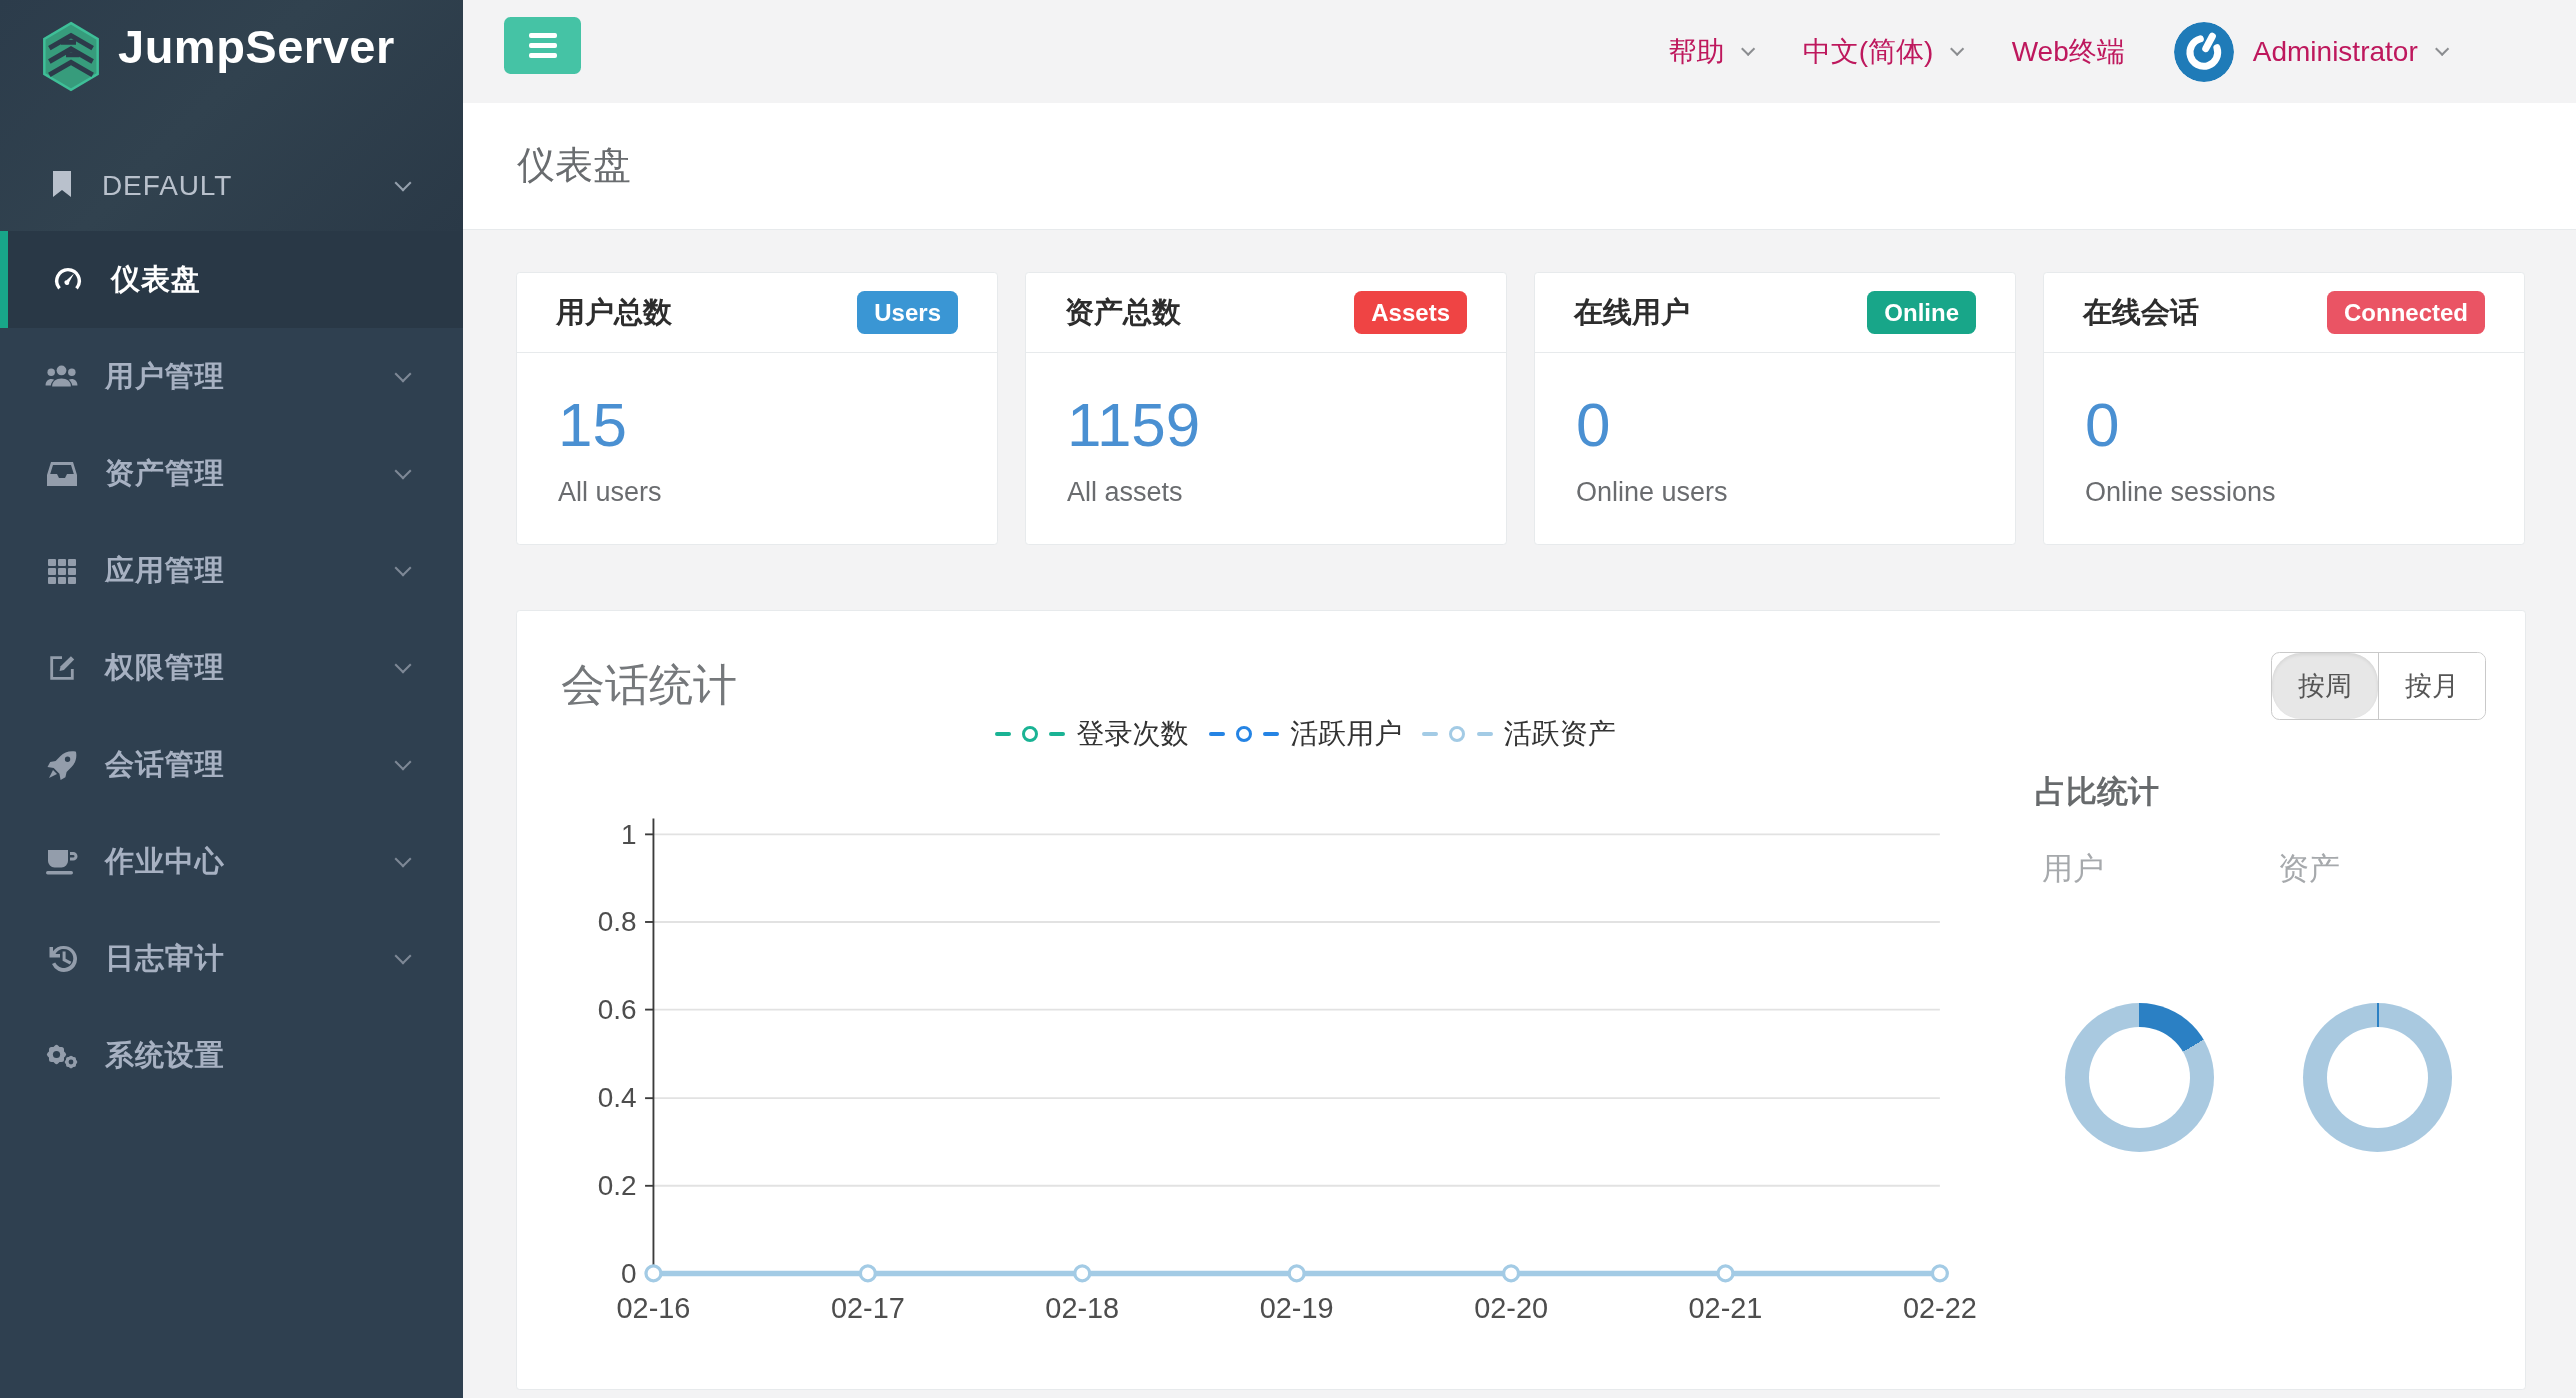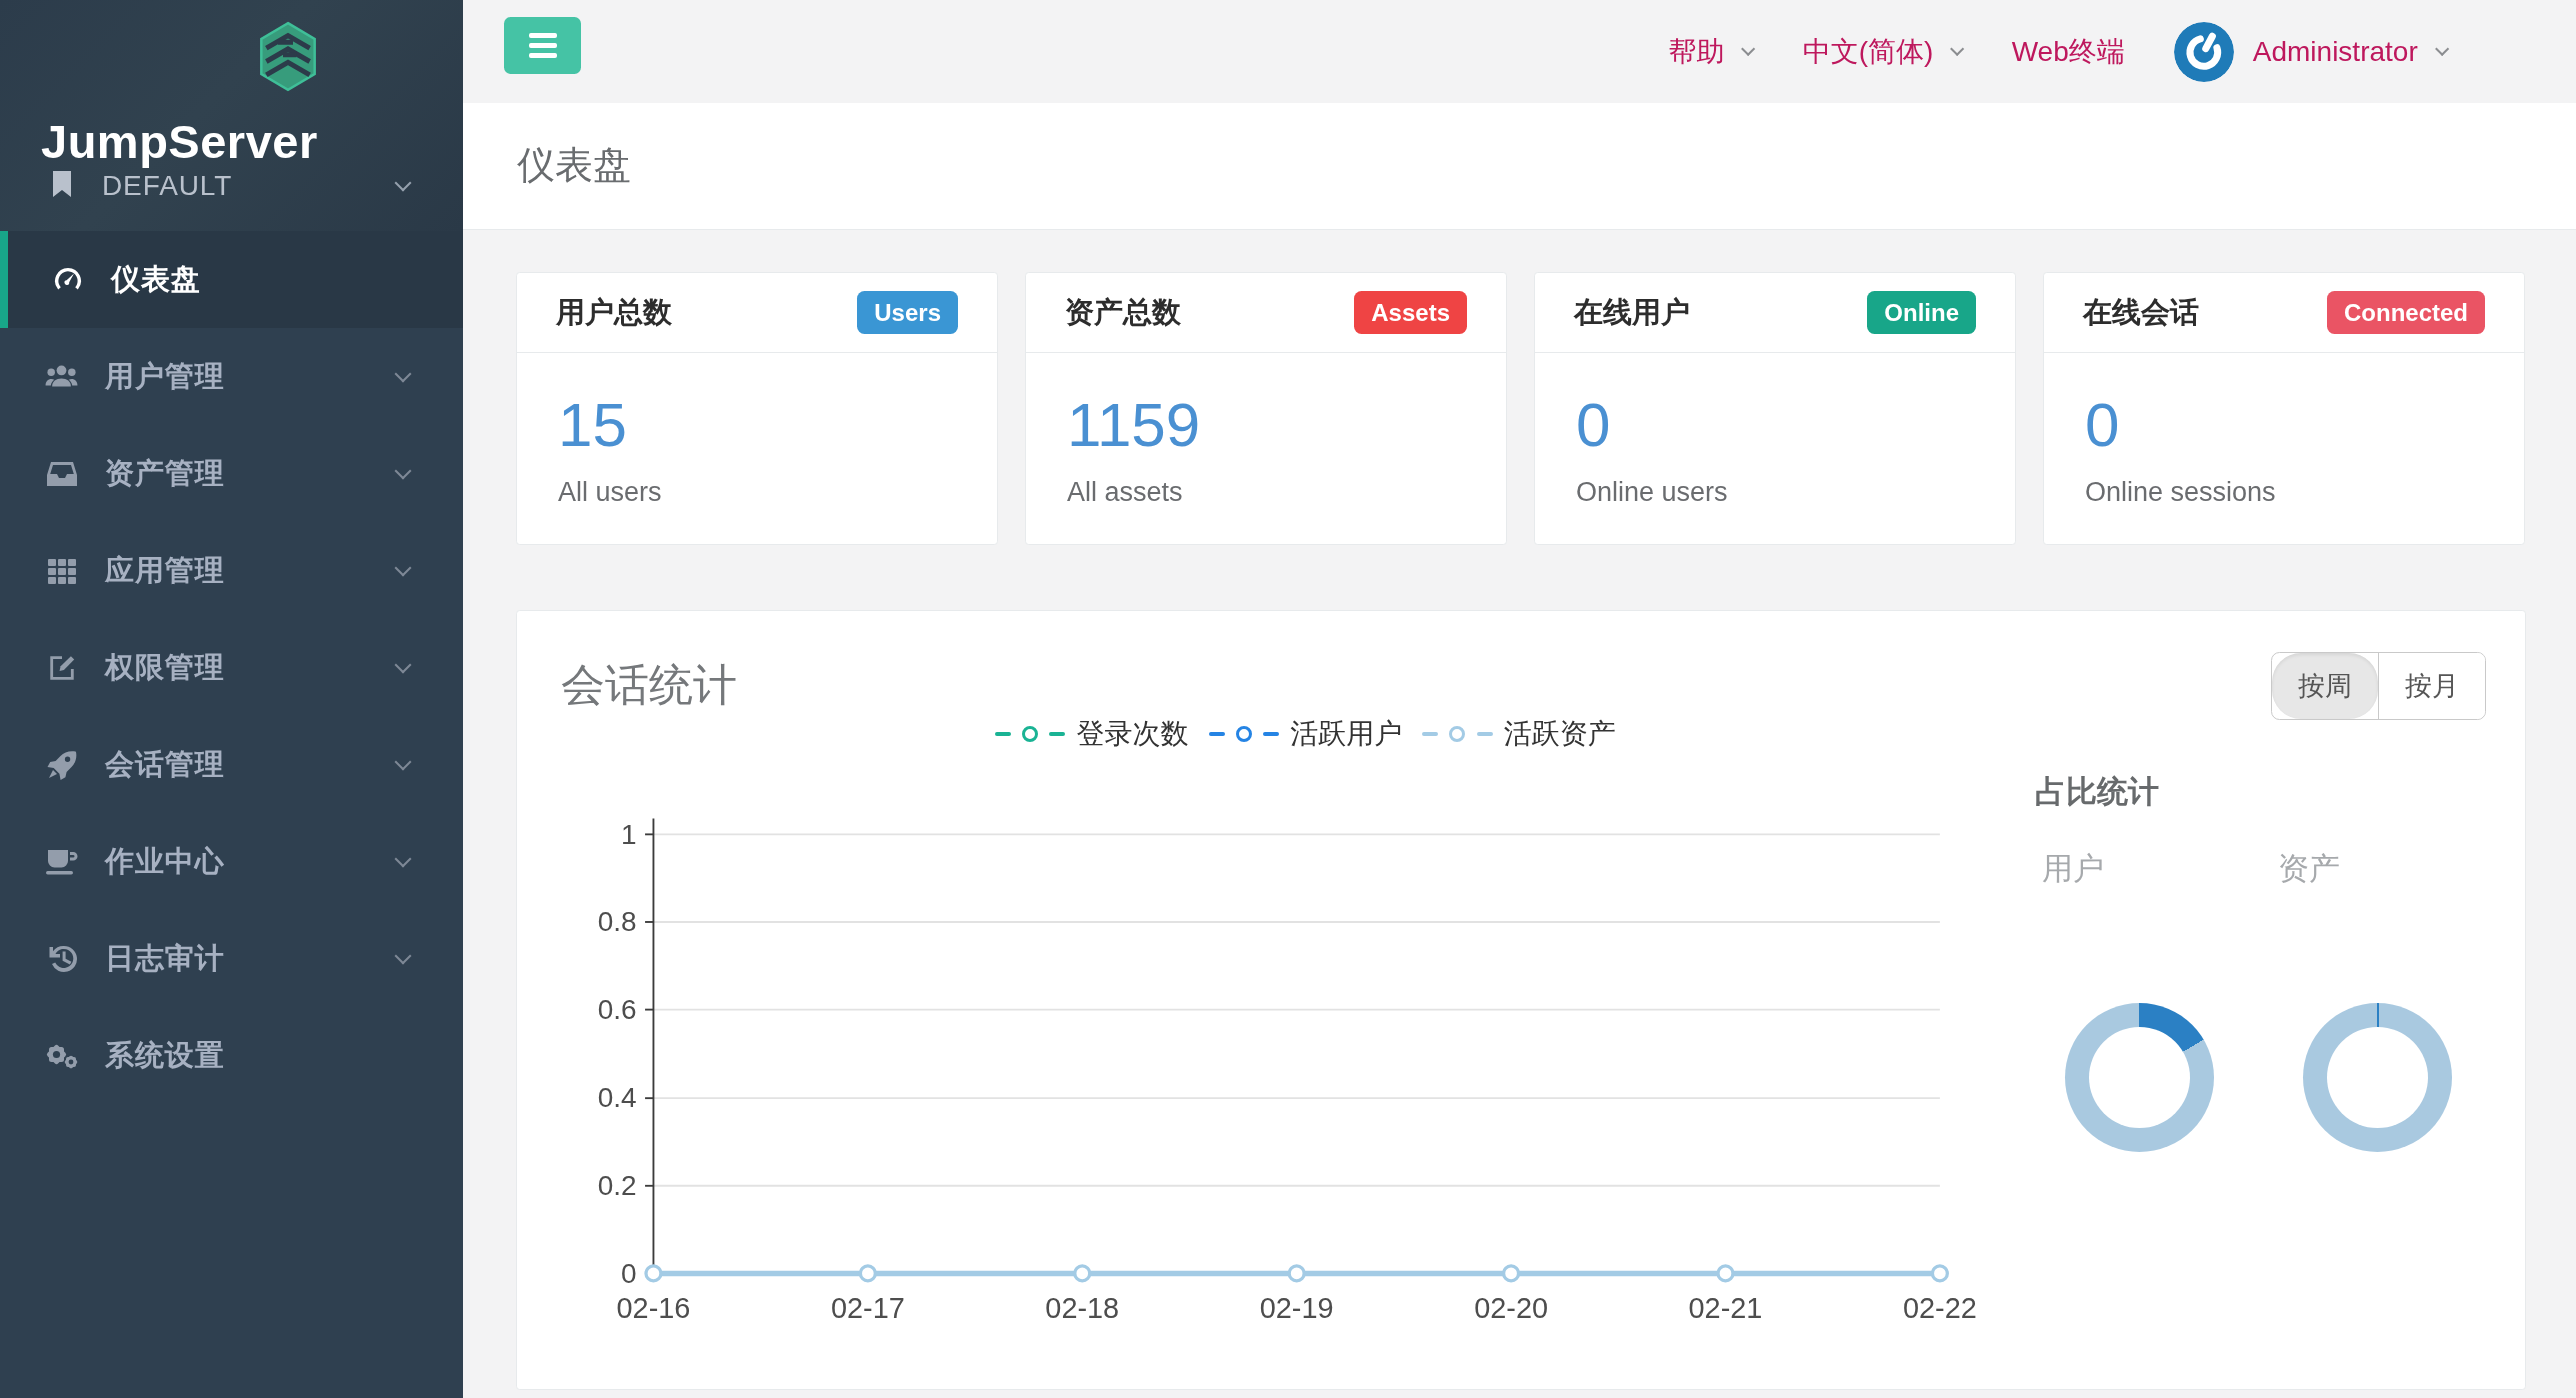--- a/index.html
+++ b/index.html
@@ -4,21 +4,21 @@
 <style>
   html,body{margin:0;padding:0;background:#f3f3f4;}
   *{box-sizing:border-box;}
   #app{position:relative;width:2576px;height:1399px;overflow:hidden;
        font-family:"Liberation Sans","DejaVu Sans",sans-serif;background:#f3f3f4;}
 
   
   .sidebar{position:absolute;left:0;top:0;width:463px;height:1399px;background:#2f4050;}
   .nav-header{position:absolute;left:0;top:0;width:463px;height:231px;
       background:linear-gradient(135deg,#2c3c4b 0%,#31424f 45%,#2a3947 100%);}
-  .logo{position:absolute;left:41px;top:18.7px;display:flex;align-items:flex-end;gap:17px;flex-direction:column;}
+  .logo{position:absolute;left:41px;top:18.7px;display:flex;align-items:flex-start;gap:17px;}
   .logo-text{color:#fff;font-size:47px;font-weight:bold;letter-spacing:0.5px;}
   .org-row{position:absolute;left:0;top:147px;width:463px;height:77px;display:flex;
       align-items:center;padding-left:50px;cursor:pointer;}
   .org-label{color:#b9c1cc;font-size:28px;margin-left:28px;letter-spacing:0.9px;}
   .org-row .chev{position:absolute;right:54px;}
   .chev{display:inline-block;width:12px;height:12px;border-right:2.8px solid #95a0ad;
       border-bottom:2.8px solid #95a0ad;transform:rotate(45deg);margin-top:-5.6px;}
   .menu{position:absolute;left:0;top:231px;width:463px;}
   .mi{position:relative;height:97px;display:flex;align-items:center;
       padding-left:44px;color:#a7b1c2;cursor:pointer;}

